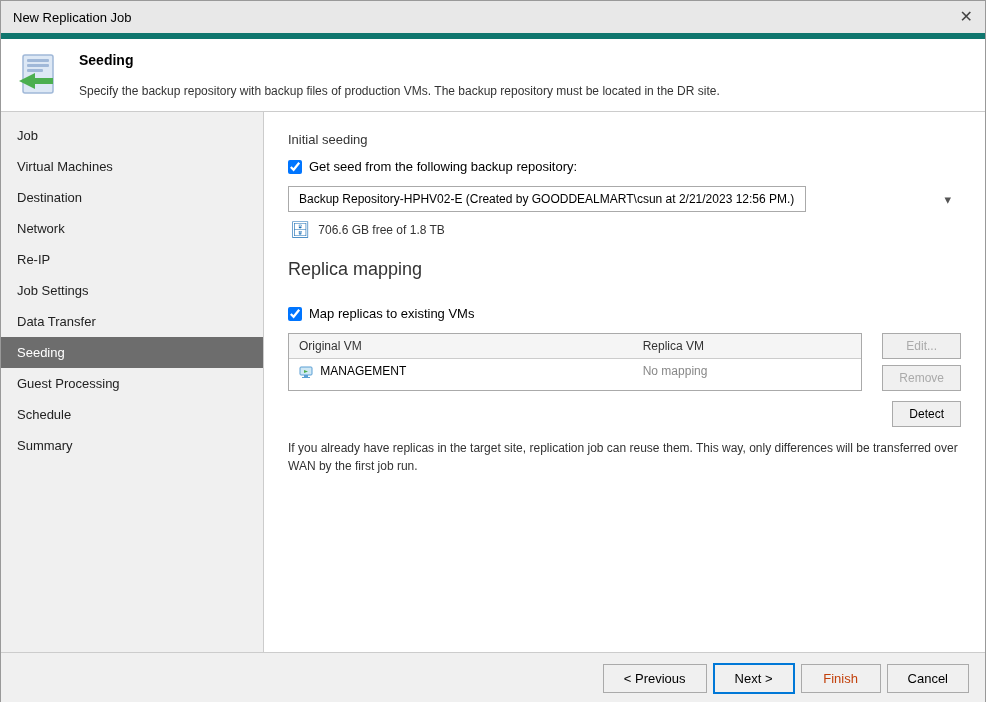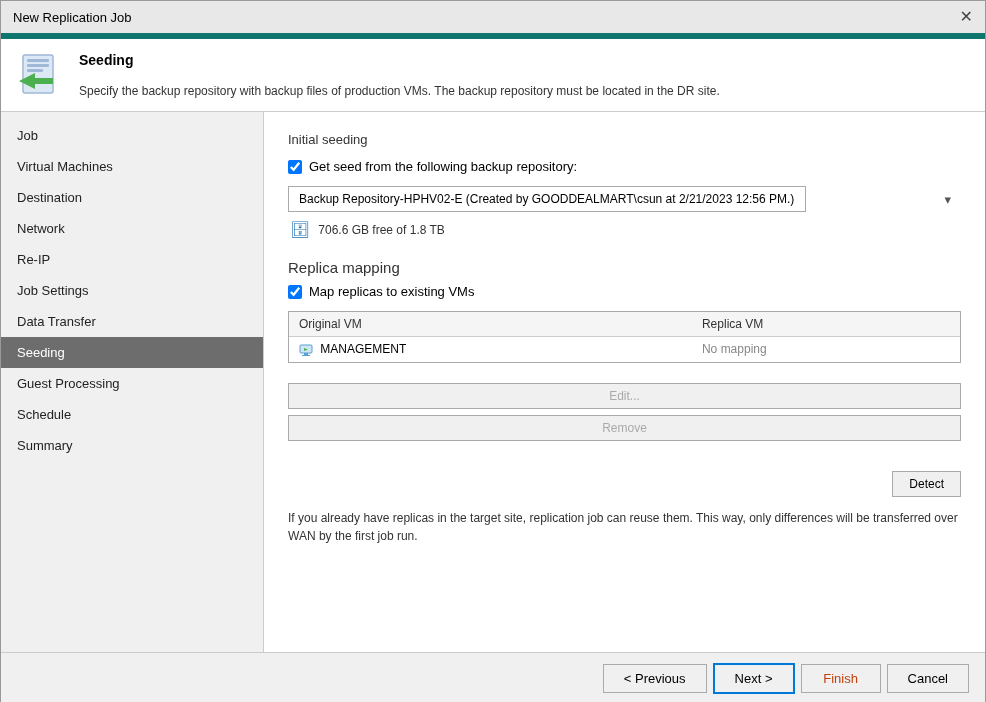--- a/index.html
+++ b/index.html
@@ -145,29 +145,28 @@
     }
     .db-icon {
       color: #1a6eb5;
       font-size: 16px;
     }
     .free-space-text {
       font-size: 12px;
       color: #333;
     }
     .replica-section-title {
-      font-size: 15px;
-      color: #333;
-      margin-bottom: 8px;
+      font-size: 18px;
+      color: #333;
+      margin-bottom: 26px;
     }
     .replica-table-area {
       display: flex;
       gap: 20px;
-      margin-bottom: 30px;
-      flex-direction: column;
+      margin-bottom: 10px;
     }
     .replica-table-wrapper {
       flex: 1;
       border: 1px solid #aaa;
     }
     .replica-table {
       width: 100%;
       border-collapse: collapse;
       font-size: 12px;
     }

